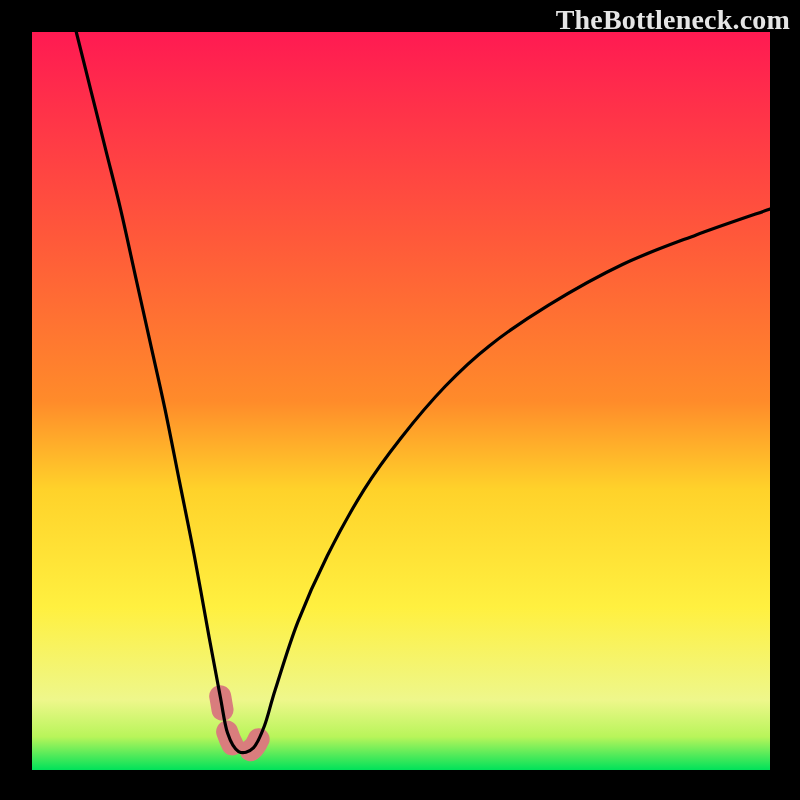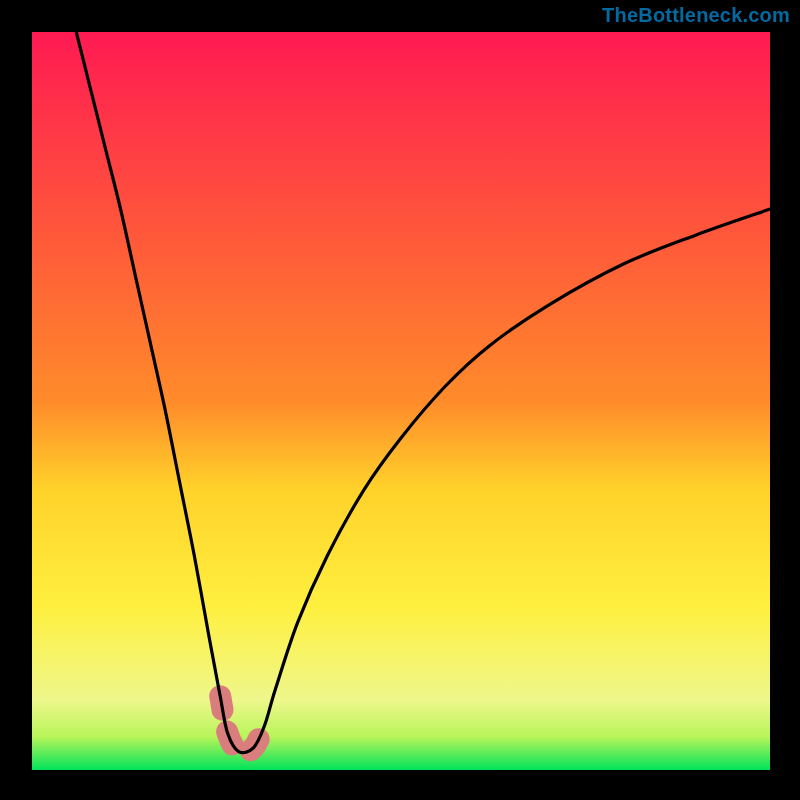--- a/index.html
+++ b/index.html
@@ -13,24 +13,24 @@
   .frame {
     position: relative;
     width: 800px;
     height: 800px;
     background: #000;
   }
   .watermark {
     position: absolute;
     top: 4px;
     right: 10px;
-    font-family: Liberation Sans, sans-serif;
-    font-size: 20px;
+    font-family: Liberation Serif, serif;
+    font-size: 28px;
     font-weight: 600;
-    color: #0369a1;
+    color: #e5e5e5;
     letter-spacing: 0.2px;
   }
   svg {
     display: block;
   }
 </style>
 </head>
 <body>
 
 <div class="frame">

